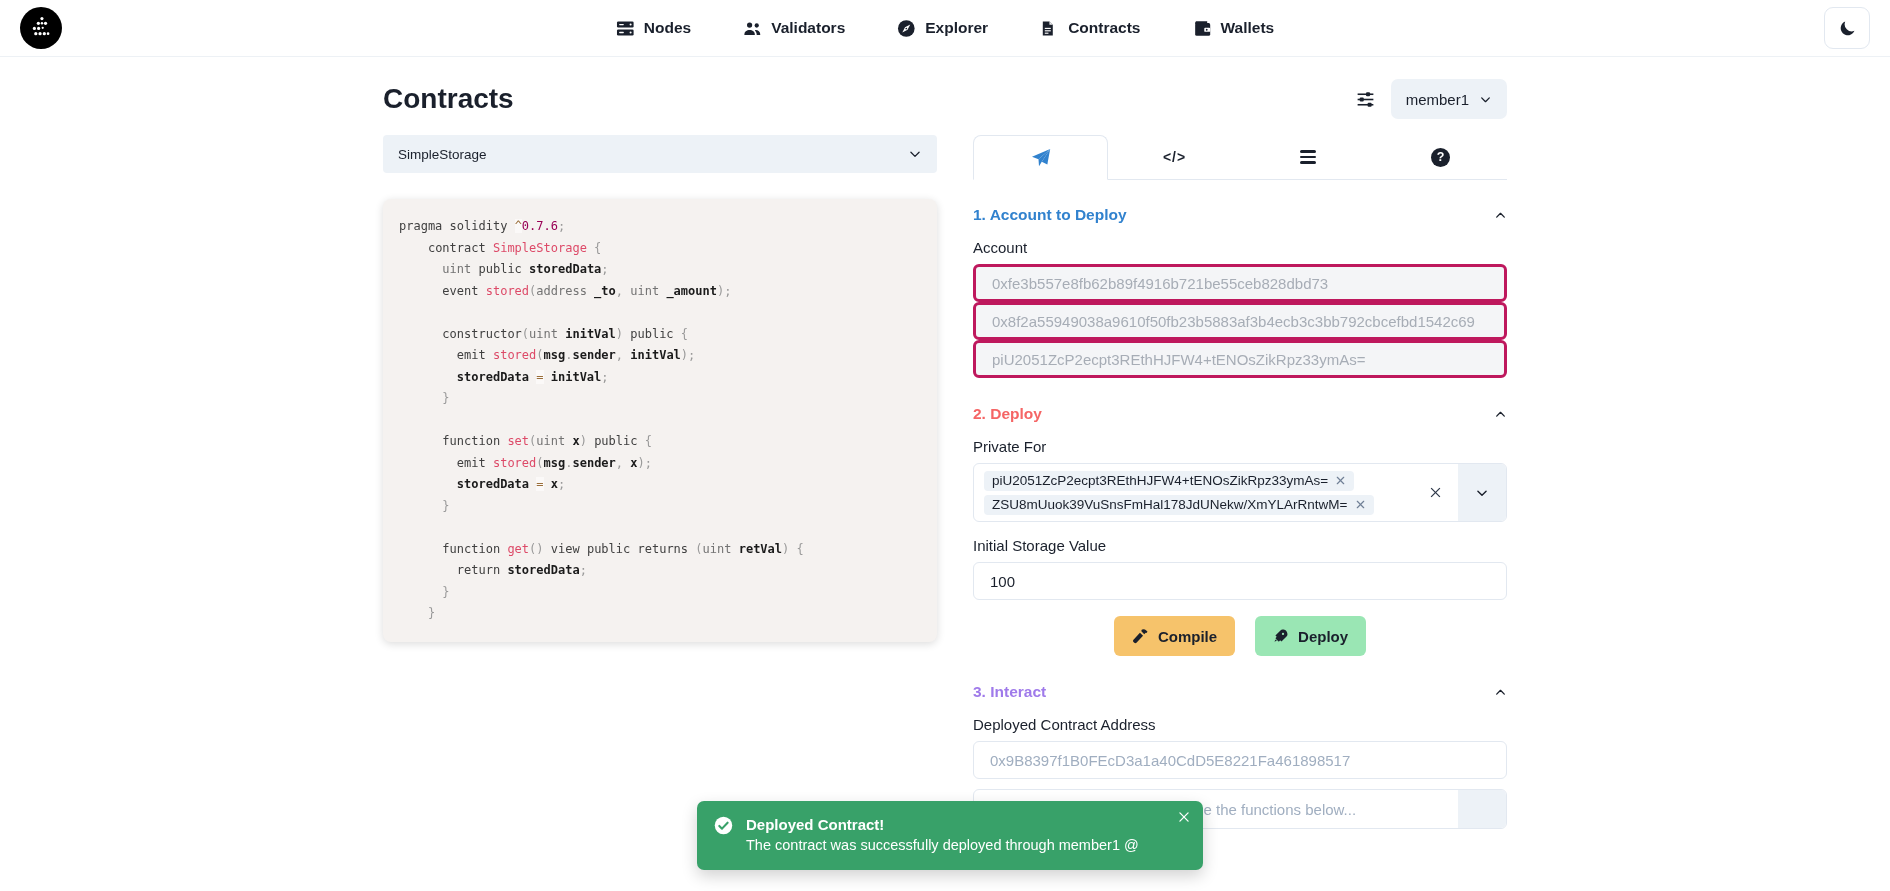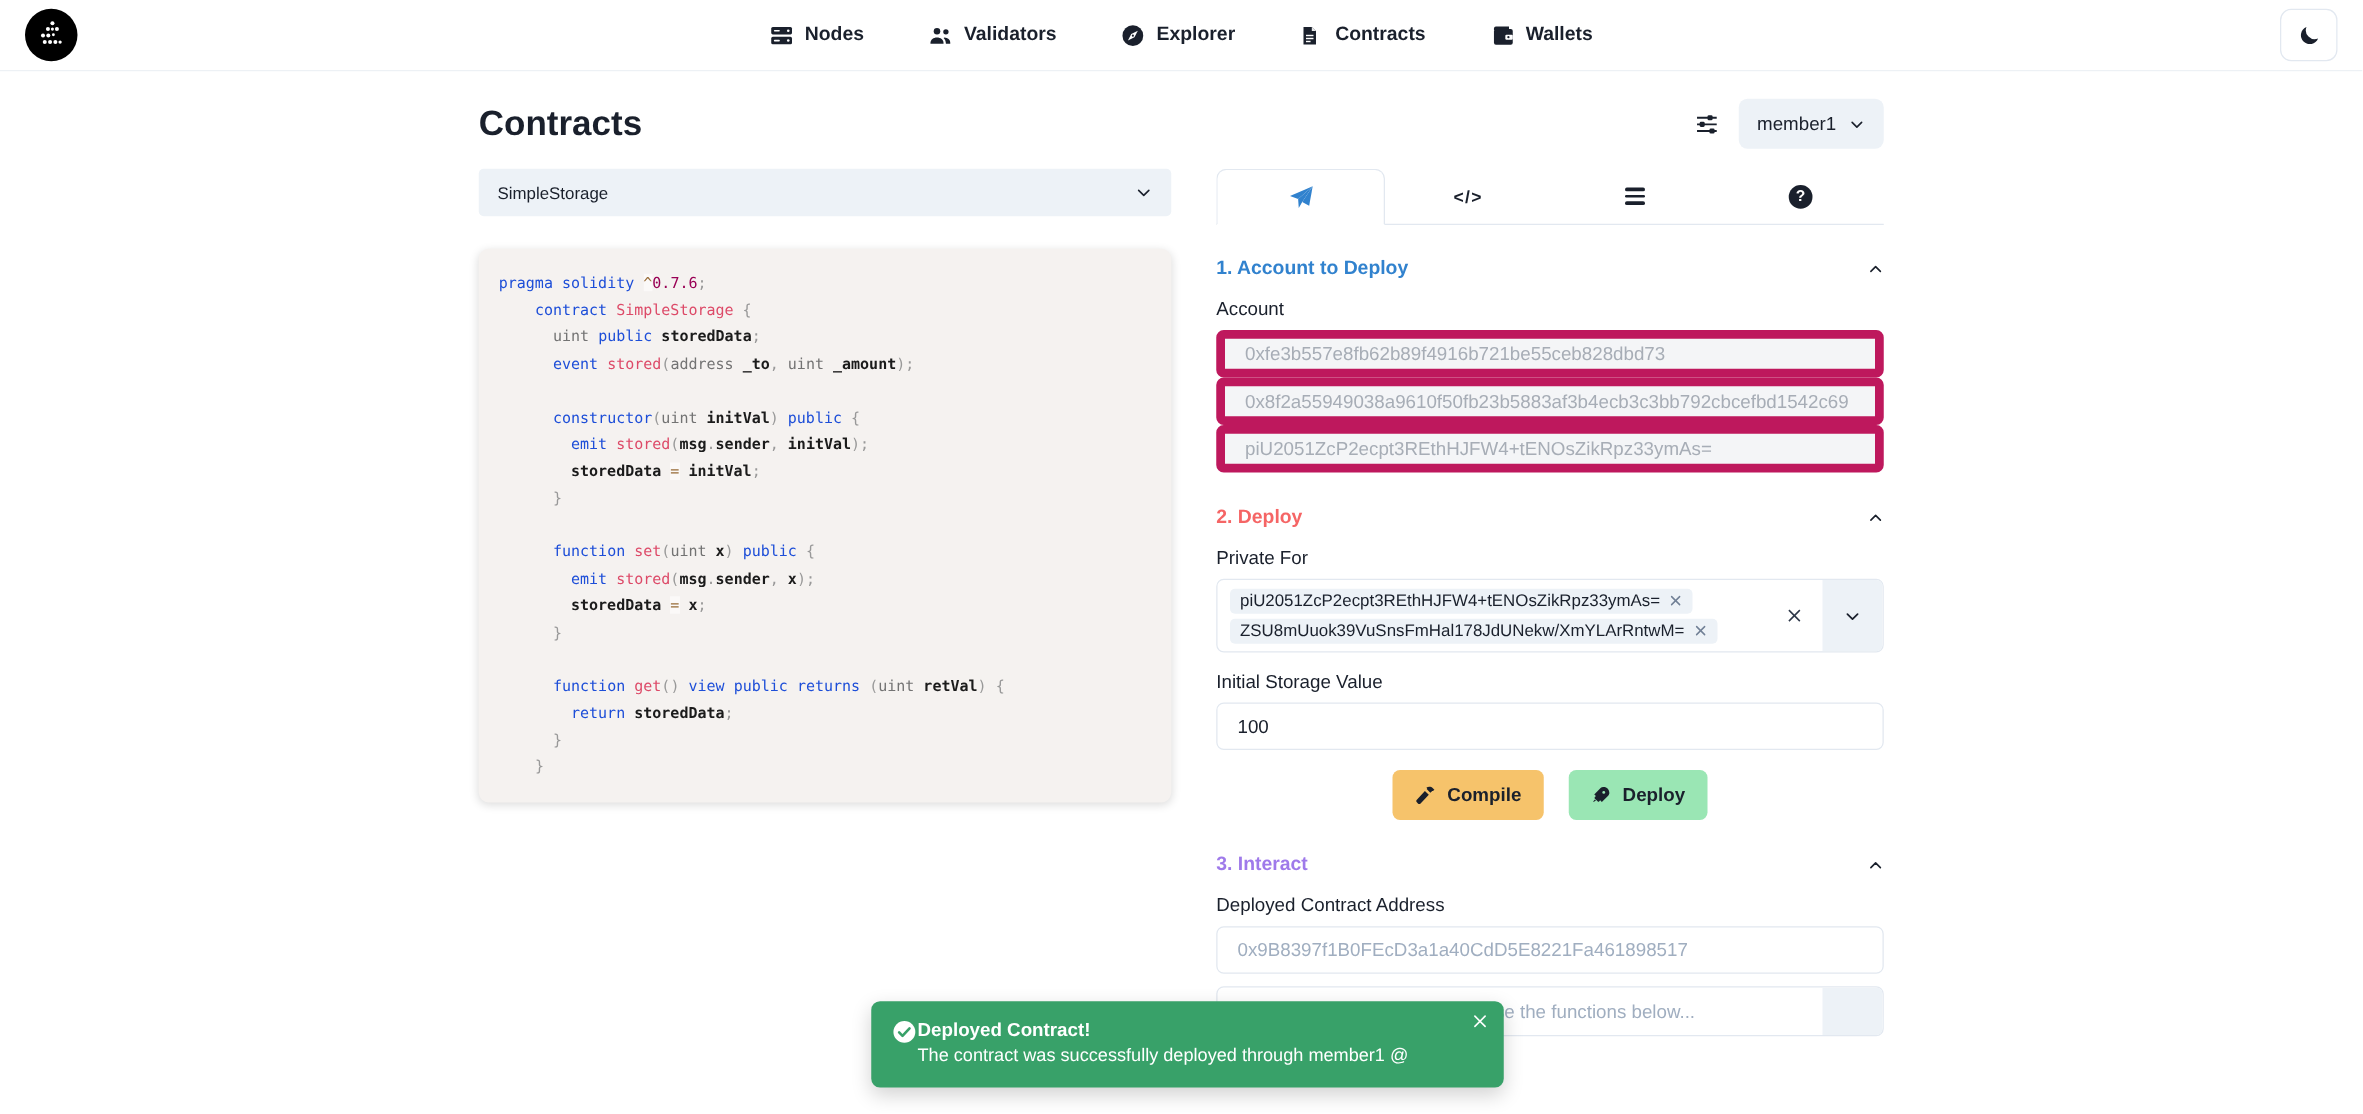--- a/index.html
+++ b/index.html
@@ -47,21 +47,21 @@
     height:38px; background:#EDF2F7; border-radius:4px; padding:0 15px;
     display:flex; align-items:center; justify-content:space-between;
     font-size:13.5px; color:#1A202C; cursor:pointer;
   }
   .code-block {
     margin-top:26px; background:#f5f2f0; border-radius:8px;
     padding:17px 16px; box-shadow:0 2px 8px rgba(0,0,0,.14);
     font-family:"DejaVu Sans Mono", monospace; font-size:12px; line-height:21.5px;
   }
   .code-line { white-space:pre; }
-  .tk-k{color:#1d4ed8} .tk-t{color:#737373} .tk-f{color:#dd4a68}
+  .tk-k{color:#404040} .tk-t{color:#737373} .tk-f{color:#dd4a68}
   .tk-n{color:#990055} .tk-o{color:#9a6e3a;background:rgba(255,255,255,.55)}
   .tk-u{color:#999} .tk-p{color:#1b1b1b;font-weight:600}
   
   .tabs { display:flex; border-bottom:1px solid #E2E8F0; height:45px; }
   .tab {
     flex:1; display:flex; align-items:center; justify-content:center; cursor:pointer;
   }
   .tab.active {
     border:1px solid #E2E8F0; border-bottom:1px solid #fff;
     border-radius:8px 8px 0 0; margin-bottom:-1px; background:#fff;
@@ -81,21 +81,21 @@
   }
   .sec-head.blue   { color:#3182CE; }
   .sec-head.red    { color:#F56565; }
   .sec-head.purple { color:#9F7AEA; }
   .sec-gap { margin-top:27px; }
   .field-label { font-size:15px; font-weight:500; color:#1A202C; margin:15px 0 8px; }
   .inp {
     width:100%; height:38px; border-radius:6px; padding:0 16px; font-size:15px;
     font-family:"Liberation Sans", sans-serif; outline:none;
   }
-  .inp.disabled { background:#f4f5f7; border:7px solid #be185d; color:#a7adb6; }
+  .inp.disabled { background:#f4f5f7; border:3px solid #be185d; color:#a7adb6; }
   .inp.live { background:#fff; border:1px solid #E2E8F0; color:#1A202C; }
   .inp.ghost { background:#fff; border:1px solid #E2E8F0; color:#A0AEC0; }
   
   .pf-box { border:1px solid #E2E8F0; border-radius:6px; display:flex; min-height:59px; overflow:hidden; }
   .pf-tags {
     flex:1; padding:6px 10px; display:flex; flex-direction:column; gap:4px;
     justify-content:center; align-items:flex-start;
   }
   .tag {
     background:#EDF2F7; border-radius:4px; padding:2.5px 8px; font-size:13.5px;
@@ -123,21 +123,21 @@
   .fn-select .fn-ph {
     flex:1; display:flex; align-items:center; padding:0 16px;
     font-size:15px; color:#A0AEC0; white-space:nowrap; overflow:hidden;
   }
   
   .toast {
     position:absolute; left:697px; top:801px; width:506px; z-index:20;
     background:#38A169; border-radius:7px; color:#fff;
     padding:13px 16px 14px; box-shadow:0 6px 16px rgba(0,0,0,.18);
   }
-  .toast-row { display:flex; }
+  .toast-row { display:flex; gap:12px; }
   .toast-ic { width:21px; height:21px; flex:0 0 auto; margin-top:1px; }
   .toast-title { font-size:15px; font-weight:700; line-height:21px; }
   .toast-line { font-size:14.5px; line-height:21px; }
   .toast-close { position:absolute; top:9px; right:12px; cursor:pointer; display:flex; }
 </style>
 </head>
 <body>
 
 <div class="navbar">
   <div class="logo">

